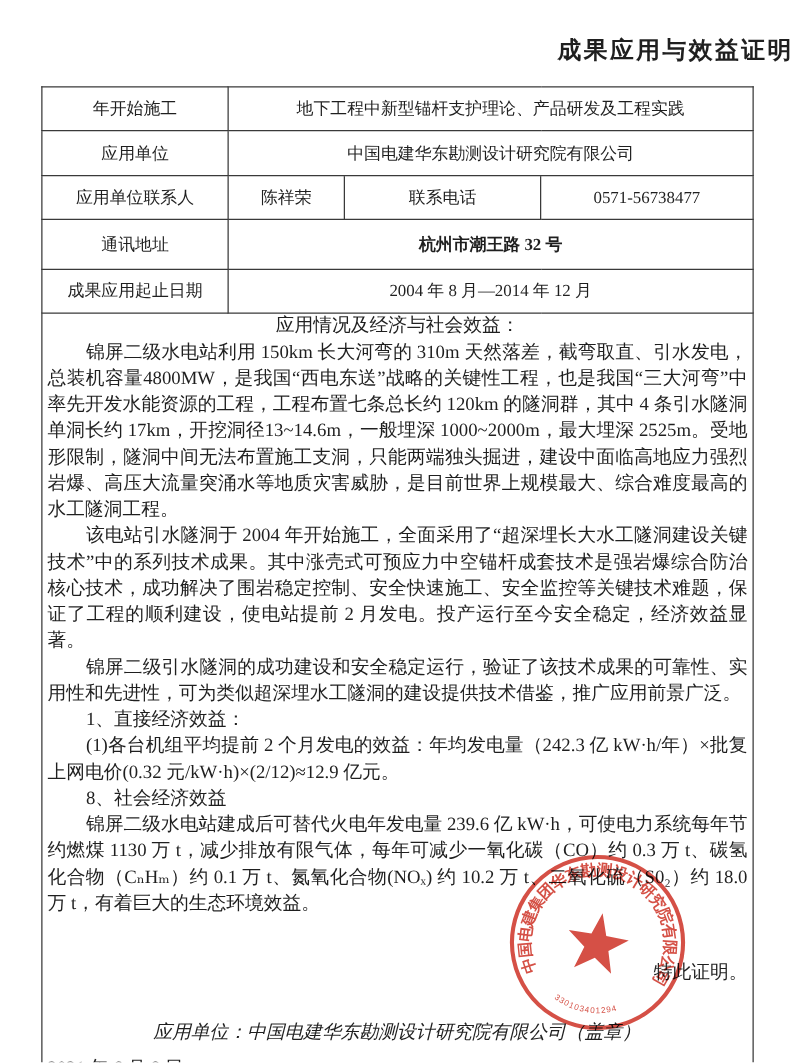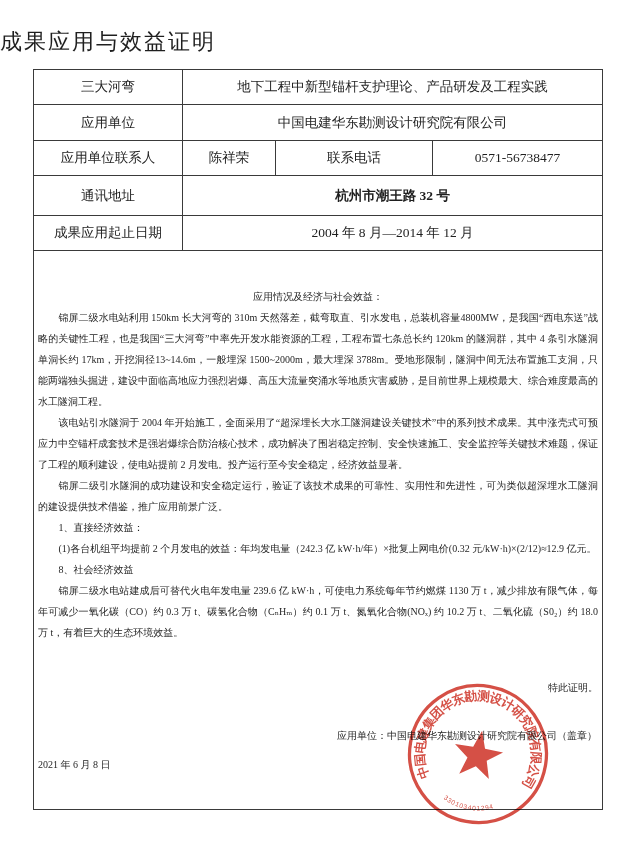--- a/index.html
+++ b/index.html
@@ -6,21 +6,21 @@
   .page{
     position:relative;
     width:635px;height:850px;
     background:#ffffff;
     font-family:"Liberation Serif","DejaVu Serif",serif;
     color:#1f1f1f;
     overflow:hidden;
   }
   .title{
     position:absolute;top:27px;left:0;width:635px;
-    text-align:left;font-size:22px;font-weight:normal;
+    text-align:right;font-size:19px;font-weight:bold;
     letter-spacing:2px;margin:0;
   }
   table.info{
     position:absolute;left:33px;top:69px;
     width:569px;border-collapse:collapse;table-layout:fixed;
   }
   table.info td{
     border:1.5px solid #3a3a3a;
     font-size:13.5px;
     text-align:center;vertical-align:middle;
@@ -30,25 +30,25 @@
   td.h34{height:34px;}
   td.h35{height:35px;}
   td.h39{height:39px;}
   td.bold-val{font-weight:bold;}
   td.bigcell{
     height:558px;
     vertical-align:top;
     text-align:left;
     padding:5px 9px 0 9px;
   }
-  .bigcell p{margin:0;font-size:10px;line-height:21px;}
+  .bigcell p{margin:0;font-size:15px;line-height:21px;}
   .heading{text-indent:0;}
   .para{text-indent:2.05em;text-align:justify;}
   .closing{margin-top:34px !important;text-indent:2.05em;text-align:right;}
-  .unit-line{margin-top:27px !important;text-align:right;padding-right:1px;}
+  .unit-line{margin-top:27px !important;padding-right:1px;font-style:italic;}
   .date-line{margin-top:8px !important;text-align:left;padding-right:86px;}
   .seal{
     position:absolute;left:405px;top:681px;
     width:146px;height:146px;
     transform:rotate(10deg);
     opacity:0.88;
     mix-blend-mode:multiply;
     pointer-events:none;
   }
   .seal svg{width:100%;height:100%;}
@@ -62,21 +62,21 @@
 
   <table class="info">
     <colgroup>
       <col style="width:149px">
         <col style="width:93px">
         <col style="width:157px">
         <col style="width:170px">
     </colgroup>
     <tbody>
         <tr>
-      <td class="h34">三大河弯</td>
+      <td class="h34">年开始施工</td>
       <td class="h34" colspan="3">地下工程中新型锚杆支护理论、产品研发及工程实践</td>
     </tr>
     <tr>
       <td class="h35">应用单位</td>
       <td class="h35" colspan="3">中国电建华东勘测设计研究院有限公司</td>
     </tr>
     <tr>
       <td class="h34">应用单位联系人</td>
       <td class="h34">陈祥荣</td>
       <td class="h34">联系电话</td>
@@ -86,21 +86,21 @@
       <td class="h39">通讯地址</td>
       <td class="h39 bold-val" colspan="3">杭州市潮王路 32 号</td>
     </tr>
     <tr>
       <td class="h34">成果应用起止日期</td>
       <td class="h34" colspan="3">2004 年 8 月—2014 年 12 月</td>
     </tr>
     <tr>
       <td class="bigcell" colspan="4">
         <p class="heading">应用情况及经济与社会效益：</p>
-        <p class="para">锦屏二级水电站利用 150km 长大河弯的 310m 天然落差，截弯取直、引水发电，总装机容量4800MW，是我国“西电东送”战略的关键性工程，也是我国“三大河弯”中率先开发水能资源的工程，工程布置七条总长约 120km 的隧洞群，其中 4 条引水隧洞单洞长约 17km，开挖洞径13~14.6m，一般埋深 1500~2000m，最大埋深 3788m。受地形限制，隧洞中间无法布置施工支洞，只能两端独头掘进，建设中面临高地应力强烈岩爆、高压大流量突涌水等地质灾害威胁，是目前世界上规模最大、综合难度最高的水工隧洞工程。</p>
+        <p class="para">锦屏二级水电站利用 150km 长大河弯的 310m 天然落差，截弯取直、引水发电，总装机容量4800MW，是我国“西电东送”战略的关键性工程，也是我国“三大河弯”中率先开发水能资源的工程，工程布置七条总长约 120km 的隧洞群，其中 4 条引水隧洞单洞长约 17km，开挖洞径13~14.6m，一般埋深 1000~2000m，最大埋深 2525m。受地形限制，隧洞中间无法布置施工支洞，只能两端独头掘进，建设中面临高地应力强烈岩爆、高压大流量突涌水等地质灾害威胁，是目前世界上规模最大、综合难度最高的水工隧洞工程。</p>
         <p class="para">该电站引水隧洞于 2004 年开始施工，全面采用了“超深埋长大水工隧洞建设关键技术”中的系列技术成果。其中涨壳式可预应力中空锚杆成套技术是强岩爆综合防治核心技术，成功解决了围岩稳定控制、安全快速施工、安全监控等关键技术难题，保证了工程的顺利建设，使电站提前 2 月发电。投产运行至今安全稳定，经济效益显著。</p>
         <p class="para">锦屏二级引水隧洞的成功建设和安全稳定运行，验证了该技术成果的可靠性、实用性和先进性，可为类似超深埋水工隧洞的建设提供技术借鉴，推广应用前景广泛。</p>
         <p class="para">1、直接经济效益：</p>
         <p class="para">(1)各台机组平均提前 2 个月发电的效益：年均发电量（242.3 亿 kW·h/年）×批复上网电价(0.32 元/kW·h)×(2/12)≈12.9 亿元。</p>
         <p class="para">8、社会经济效益</p>
         <p class="para">锦屏二级水电站建成后可替代火电年发电量 239.6 亿 kW·h，可使电力系统每年节约燃煤 1130 万 t，减少排放有限气体，每年可减少一氧化碳（CO）约 0.3 万 t、碳氢化合物（CₙHₘ）约 0.1 万 t、氮氧化合物(NOₓ) 约 10.2 万 t、二氧化硫（S0₂）约 18.0 万 t，有着巨大的生态环境效益。</p>
         <p class="closing">特此证明。</p>
         <p class="unit-line">应用单位：中国电建华东勘测设计研究院有限公司（盖章）</p>
         <p class="date-line">2021 年 6 月 8 日</p>
       </td>

